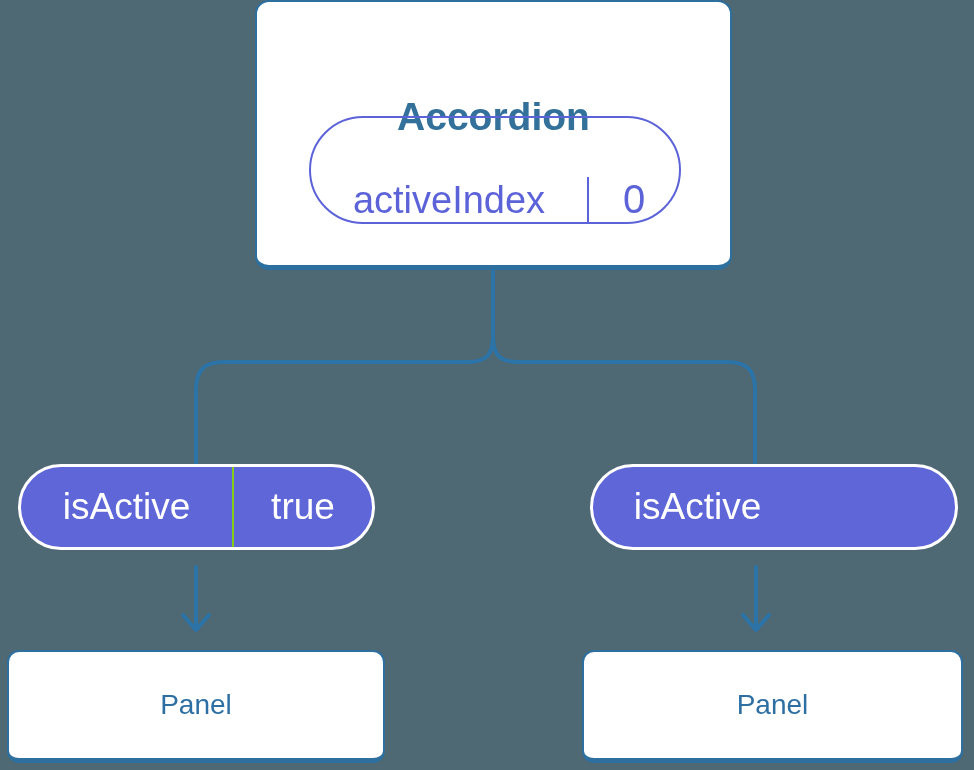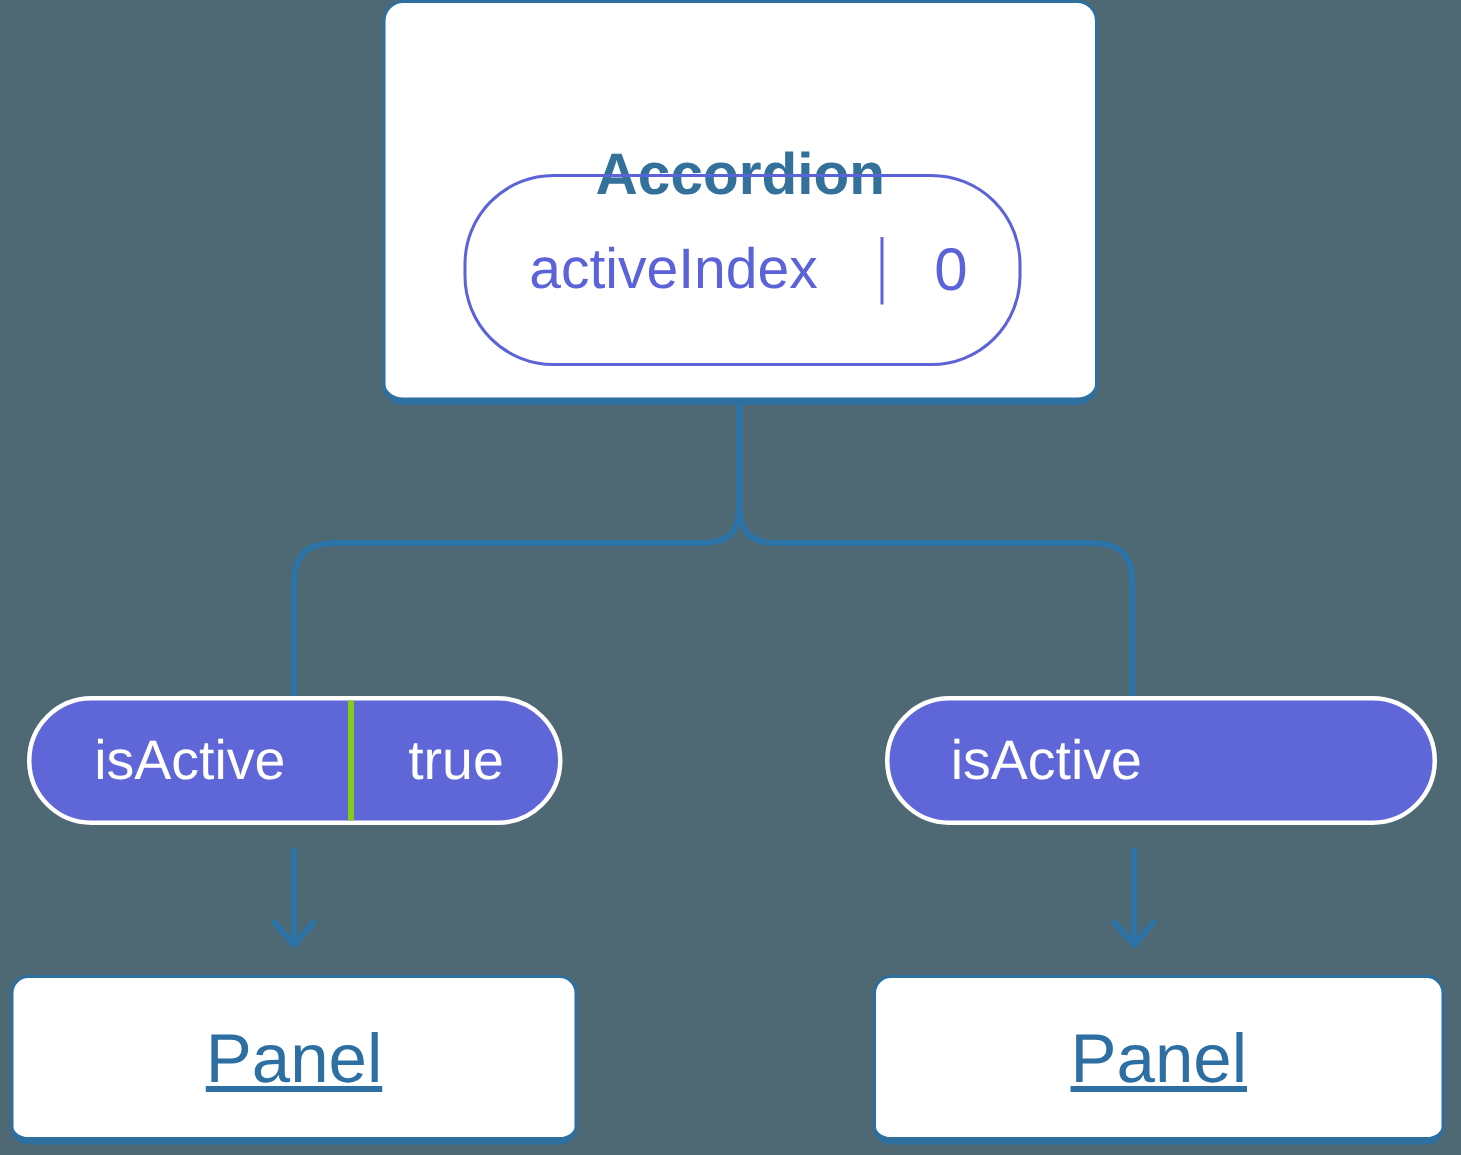--- a/index.html
+++ b/index.html
@@ -36,25 +36,25 @@
     top: 48px; left: 0; right: 0;
     text-align: center;
     font-size: 39px;
     font-weight: 600;
     color: var(--title-text, #33719b);
     margin-top: 45px;
   }
   .prop-pill {
     position: absolute;
     top: 114px; left: 52px;
-    width: 372px; height: 128px;
+    width: 372px; height: 108px;
     border: 2.5px solid var(--purple-text, #5c63d8);
     border-radius: 60px;
     display: flex;
-    align-items: center;
+    align-items: flex-end;
     color: var(--purple-text, #5c63d8);
     font-size: 38px;
   }
   .prop-name { flex: 1; display: flex; align-items: center; justify-content: center; }
   .prop-value {
     width: 92px;
     border-left: 2.5px solid var(--purple-text, #5c63d8);
     display: flex; align-items: center; justify-content: center;
     font-size: 40px;
   }
@@ -66,33 +66,32 @@
     border-radius: 60px;
     display: flex;
     color: var(--pill-text, #ffffff);
     font-size: 37px;
   }
   .pill-left  { left: 18px;  width: 357px; }
   .pill-right { left: 590px; width: 368px; }
   .state-name, .state-value { display: flex; align-items: center; justify-content: center; }
   .pill-left  .state-name { width: 211px; }
   .pill-right .state-name { width: 209px; }
-  .state-value { flex: 1; border-left: 4px solid #84cc16; }
+  .state-value { flex: 1; border-left: 2px solid #84cc16; }
   .panel {
     top: 650px; height: 113px;
     border-radius: 12px;
     display: flex; align-items: center; justify-content: center;
   }
   .panel-left  { left: 7px;   width: 378px; }
   .panel-right { left: 582px; width: 381px; }
   .panel-title {
-    font-size: 46px;
+    font-size: 28px;
     font-weight: 500;
     color: var(--panel-text, #2d6fa3);
-    text-decoration: underline;
   }
 </style>
 </head>
 <body>
 
 <div class="stage">
 
   <svg class="connectors" viewBox="0 0 974 770" xmlns="http://www.w3.org/2000/svg">
     <path class="line" d="M493 268 V336 C493 355 486 362 468 362 H224 C204 362 196 370 196 390 V468"></path>
     <path class="line" d="M493 268 V336 C493 355 500 362 518 362 H727 C747 362 755 370 755 390 V468"></path>

